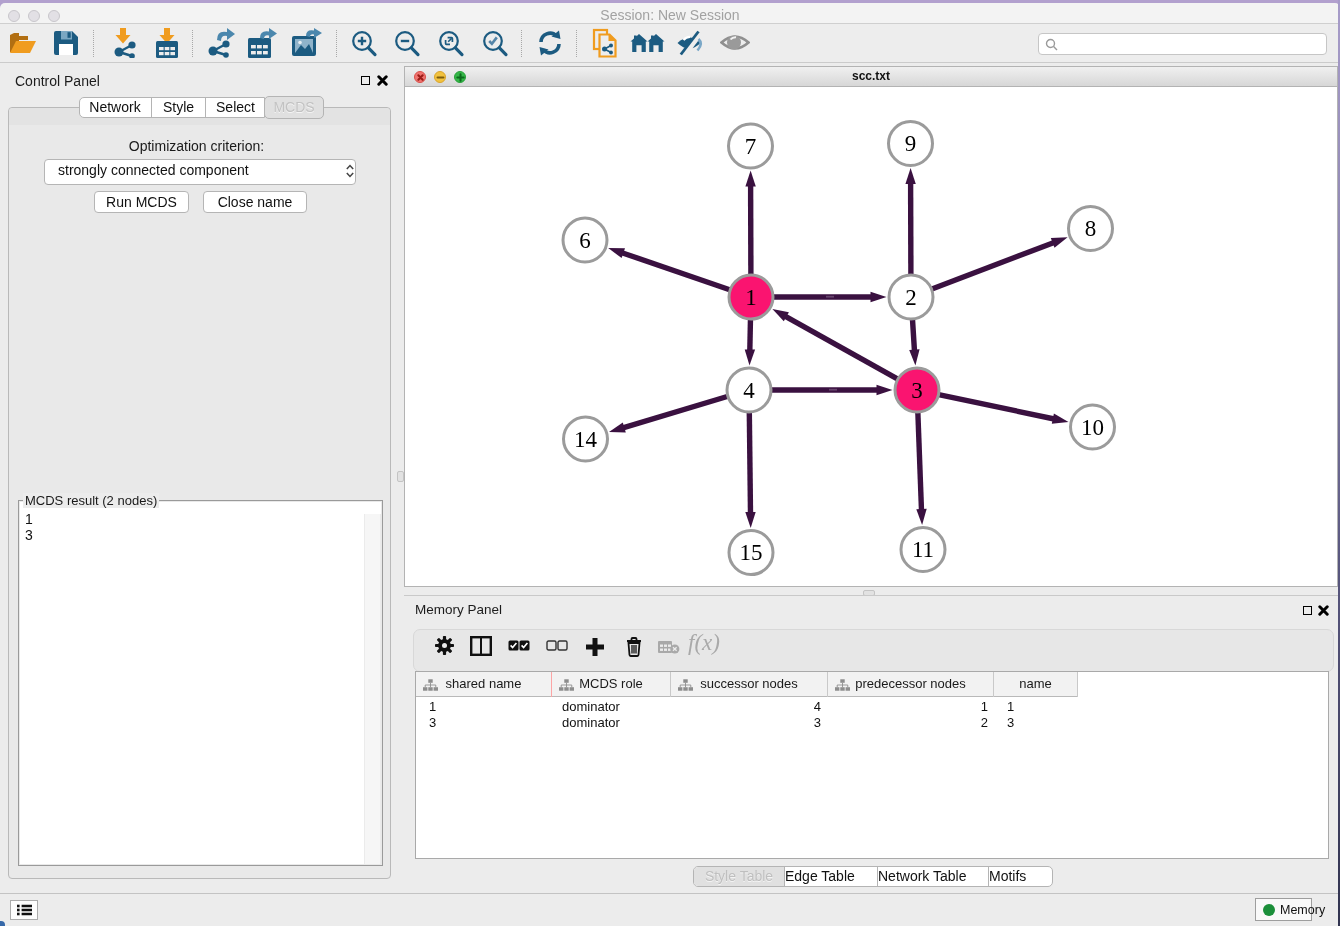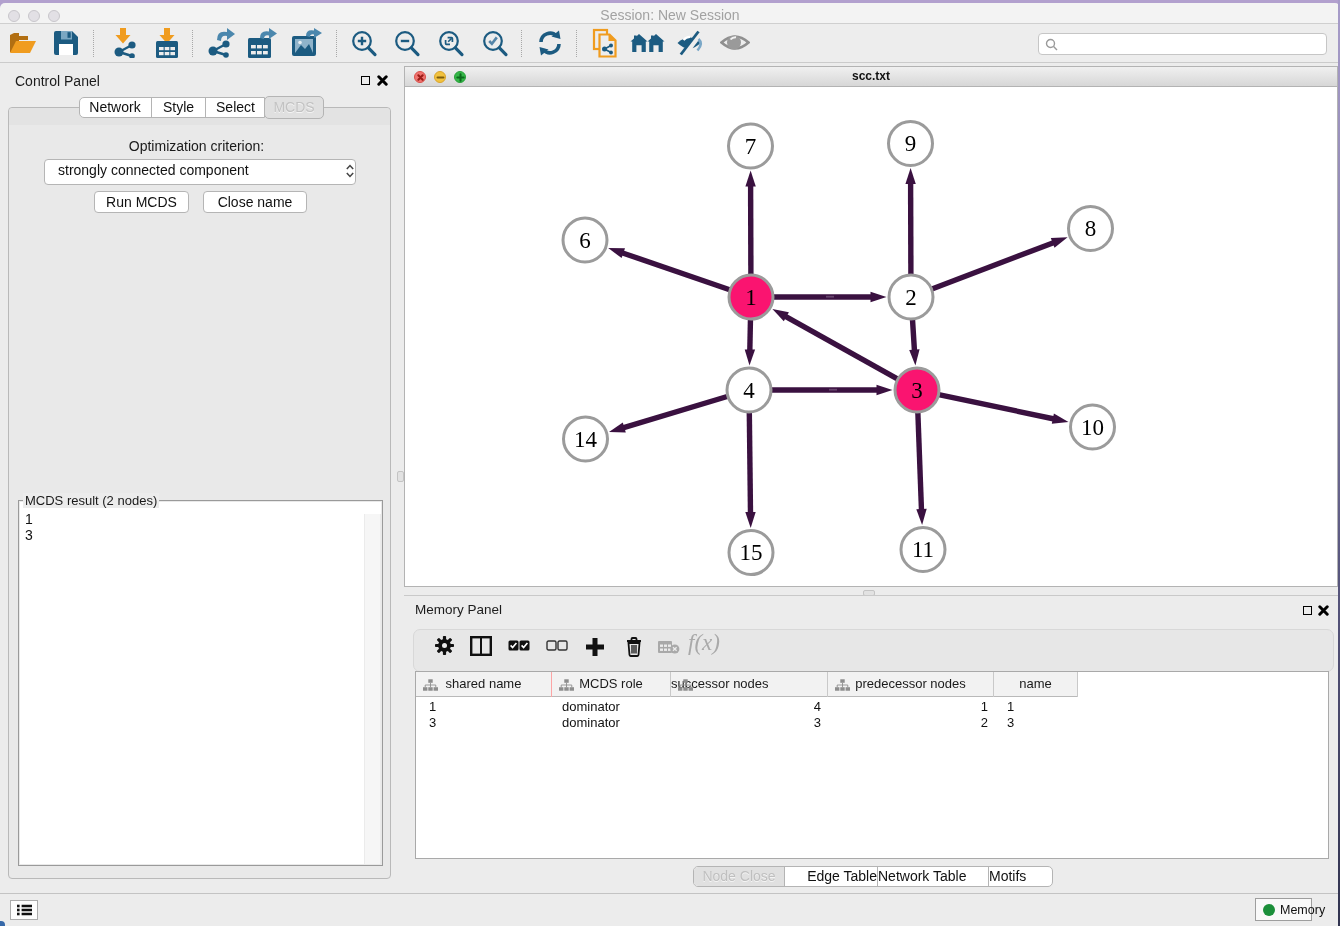--- a/index.html
+++ b/index.html
@@ -321,21 +321,21 @@
         <rect x="12" y="9" width="5" height="4" fill="#8d8d8d"></rect>
       </svg>
 <div class="abs" style="left:136px;top:0;width:119px;height:25px;border-right:1px solid #c9c9c9;box-sizing:border-box;text-align:center;font-size:13px;color:#1a1a1a;line-height:24px">MCDS role</div>
 <svg class="abs" style="left:143px;top:7px" width="15" height="12" viewBox="0 0 17 13">
         <rect x="6" y="0" width="5" height="4" fill="#8d8d8d"></rect>
         <path d="M8.5 4 V6.5 M2.5 9 V6.5 H14.5 V9 M8.5 6.5 V9" stroke="#8d8d8d" fill="none"></path>
         <rect x="0" y="9" width="5" height="4" fill="#8d8d8d"></rect>
         <rect x="6" y="9" width="5" height="4" fill="#8d8d8d"></rect>
         <rect x="12" y="9" width="5" height="4" fill="#8d8d8d"></rect>
       </svg>
-<div class="abs" style="left:255px;top:0;width:157px;height:25px;border-right:1px solid #c9c9c9;box-sizing:border-box;text-align:left;font-size:13px;color:#1a1a1a;line-height:24px">successor nodes</div>
+<div class="abs" style="left:255px;top:0;width:157px;height:25px;border-right:1px solid #c9c9c9;box-sizing:border-box;text-align:center;font-size:13px;color:#1a1a1a;line-height:24px">successor nodes</div>
 <svg class="abs" style="left:262px;top:7px" width="15" height="12" viewBox="0 0 17 13">
         <rect x="6" y="0" width="5" height="4" fill="#8d8d8d"></rect>
         <path d="M8.5 4 V6.5 M2.5 9 V6.5 H14.5 V9 M8.5 6.5 V9" stroke="#8d8d8d" fill="none"></path>
         <rect x="0" y="9" width="5" height="4" fill="#8d8d8d"></rect>
         <rect x="6" y="9" width="5" height="4" fill="#8d8d8d"></rect>
         <rect x="12" y="9" width="5" height="4" fill="#8d8d8d"></rect>
       </svg>
 <div class="abs" style="left:412px;top:0;width:166px;height:25px;border-right:1px solid #c9c9c9;box-sizing:border-box;text-align:center;font-size:13px;color:#1a1a1a;line-height:24px">predecessor nodes</div>
 <svg class="abs" style="left:419px;top:7px" width="15" height="12" viewBox="0 0 17 13">
         <rect x="6" y="0" width="5" height="4" fill="#8d8d8d"></rect>
@@ -350,22 +350,22 @@
 <div class="abs" style="left:255px;top:27px;width:150px;text-align:right;font-size:13px;color:#111">4</div>
 <div class="abs" style="left:412px;top:27px;width:160px;text-align:right;font-size:13px;color:#111">1</div>
 <div class="abs" style="left:591px;top:27px;font-size:13px;color:#111">1</div>
 <div class="abs" style="left:13px;top:43px;font-size:13px;color:#111">3</div>
 <div class="abs" style="left:146px;top:43px;font-size:13px;color:#111">dominator</div>
 <div class="abs" style="left:255px;top:43px;width:150px;text-align:right;font-size:13px;color:#111">3</div>
 <div class="abs" style="left:412px;top:43px;width:160px;text-align:right;font-size:13px;color:#111">2</div>
 <div class="abs" style="left:591px;top:43px;font-size:13px;color:#111">3</div>
 </div>
 <div class="abs" style="left:289px;top:270px;width:360px;height:21px;background:#fff;border:1px solid #b4b4b4;border-radius:5px;box-sizing:border-box;overflow:hidden">
-      <div class="abs" style="left:0;top:0;width:90px;height:21px;background:#e0e0e0;font-size:14px;color:#bfbfbf;text-shadow:0 1px 0 #f4f4f4;text-align:center;line-height:19px">Node Close</div>
-      <div class="abs" style="left:90px;top:0;width:93px;height:21px;border-left:1px solid #b4b4b4;box-sizing:border-box;font-size:14px;color:#111;text-align:right;line-height:19px">Edge Table</div>
+      <div class="abs" style="left:0;top:0;width:90px;height:21px;background:#e0e0e0;font-size:14px;color:#bfbfbf;text-shadow:0 1px 0 #f4f4f4;text-align:center;line-height:19px">Style Table</div>
+      <div class="abs" style="left:90px;top:0;width:93px;height:21px;border-left:1px solid #b4b4b4;box-sizing:border-box;font-size:14px;color:#111;text-align:left;line-height:19px">Edge Table</div>
       <div class="abs" style="left:183px;top:0;width:111px;height:21px;border-left:1px solid #b4b4b4;box-sizing:border-box;font-size:14px;color:#111;line-height:19px">Network Table</div>
       <div class="abs" style="left:294px;top:0;width:66px;height:21px;border-left:1px solid #b4b4b4;box-sizing:border-box;font-size:14px;color:#111;text-align:left;line-height:19px">Motifs</div>
     </div>
 </div>
 <div class="abs" style="left:0;top:893px;width:1340px;height:33px;background:#ececec;border-top:1px solid #c3c3c3;box-sizing:border-box">
 <div class="abs" style="left:10px;top:6px;width:28px;height:20px;background:#fdfdfd;border:1px solid #ababab;box-sizing:border-box">
       <svg class="abs" style="left:6px;top:3px" width="16" height="12" viewBox="0 0 16 12">
         <rect x="0" y="0.7" width="2.6" height="2.6" fill="#111"></rect>
         <rect x="0" y="4.7" width="2.6" height="2.6" fill="#111"></rect>
         <rect x="0" y="8.7" width="2.6" height="2.6" fill="#111"></rect>

